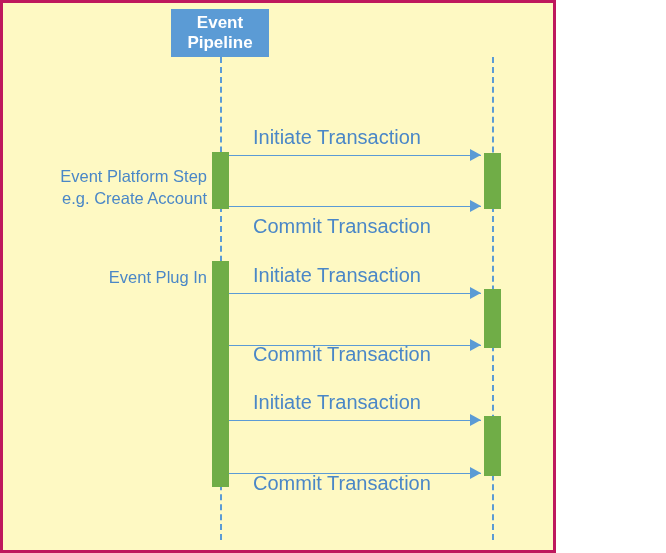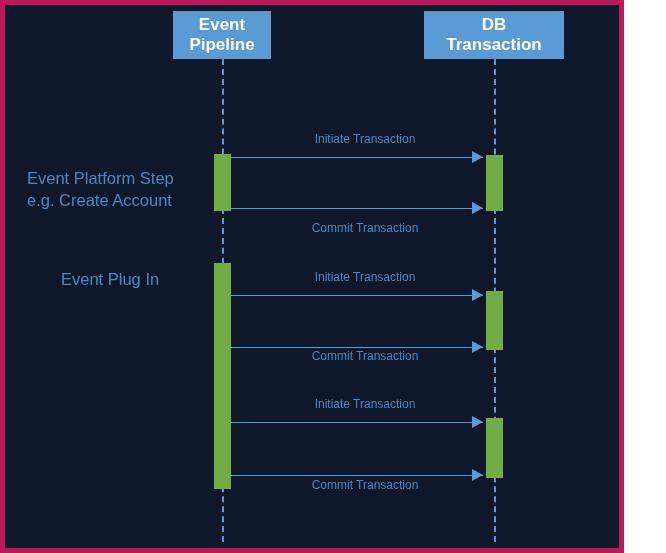--- a/index.html
+++ b/index.html
@@ -7,24 +7,24 @@
     margin: 0;
     padding: 0;
     background: #ffffff;
   }
   body {
     font-family: "Liberation Sans", sans-serif;
   }
 
   #canvas {
     position: relative;
-    width: 624px;
+    width: 556px;
     height: 553px;
-    background: #0f172a;
-    border: 5px solid #be185d;
+    background: #fef9c3;
+    border: 3px solid #be185d;
     box-sizing: border-box;
     overflow: hidden;
   }
 
   
   .participant-box {
     position: absolute;
     background: #5B9BD5;
     color: #ffffff;
     font-weight: bold;
@@ -62,48 +62,46 @@
     position: absolute;
     width: 0;
     height: 0;
     border-top: 6px solid transparent;
     border-bottom: 6px solid transparent;
     border-left: 11px solid #5B9BD5;
   }
   .message-label {
     position: absolute;
     color: #4A87C7;
-    font-size: 12px;
+    font-size: 20px;
     line-height: 20px;
     white-space: nowrap;
-    text-align: center;
   }
 
   
   .side-label {
     position: absolute;
     color: #4A87C7;
     font-size: 16.5px;
     line-height: 22px;
     white-space: pre-line;
+    text-align: right;
   }
 </style>
 </head>
 <body>
 
 <div id="canvas">
 
   <div class="lifeline" id="lifeline-0" style="left: 217px; top: 54px; height: 483px;"></div>
   <div class="lifeline" id="lifeline-1" style="left: 489px; top: 54px; height: 483px;"></div>
 
   <div class="participant-box" id="participant-0" style="left: 168px; top: 6px; width: 98px; height: 48px;">Event
 Pipeline</div>
 
-  <div class="participant-box" id="participant-1" style="left: 419px; top: 6px; width: 140px; height: 48px;">DB
-Transaction</div>
 
   <div class="activation" id="activation-0" style="left: 209px; top: 149px; width: 17px; height: 57px;"></div>
   <div class="activation" id="activation-1" style="left: 481px; top: 150px; width: 17px; height: 56px;"></div>
   <div class="activation" id="activation-2" style="left: 209px; top: 258px; width: 17px; height: 226px;"></div>
   <div class="activation" id="activation-3" style="left: 481px; top: 286px; width: 17px; height: 59px;"></div>
   <div class="activation" id="activation-4" style="left: 481px; top: 413px; width: 17px; height: 60px;"></div>
 
   <div class="message" id="msgline-0" style="left: 226px; top: 152px; width: 252px;"></div>
   <div class="arrowhead" id="msghead-0" style="left: 467px; top: 146px;"></div>
   <div class="message-label" id="msglabel-0" style="left: 250px; top: 124px; width: 220px;">Initiate Transaction</div>

